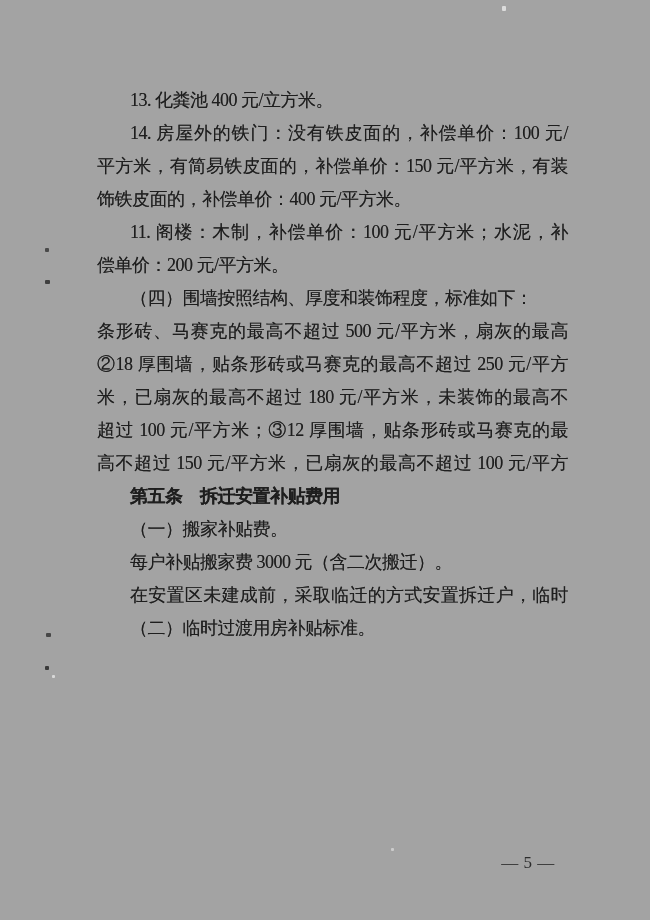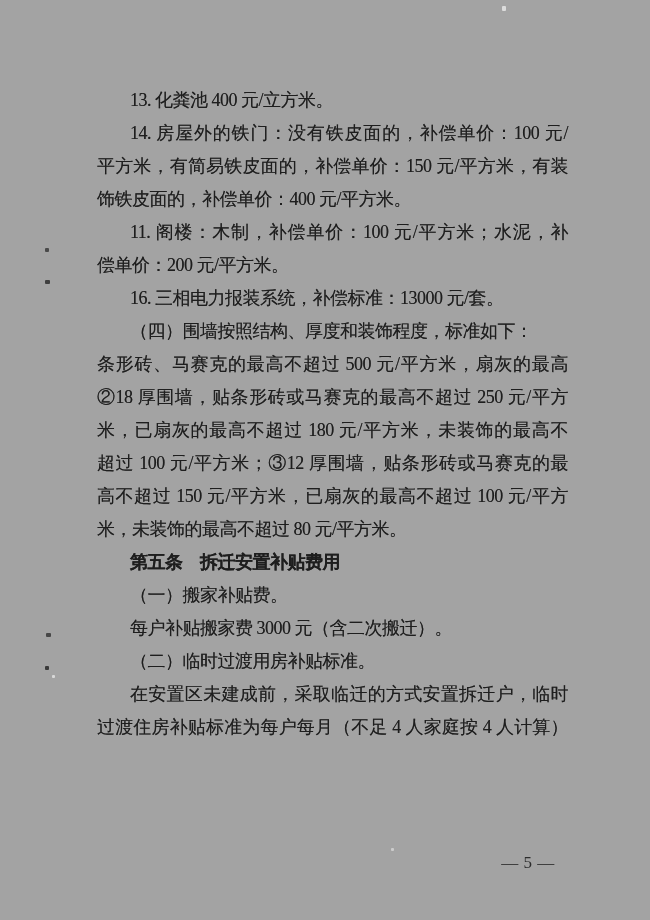--- a/index.html
+++ b/index.html
@@ -74,34 +74,31 @@
 
 <main class="page">
 
   <div class="doc-body" id="doc-body">
       <div class="line indent end">13. 化粪池 400 元/立方米。</div>
       <div class="line indent">14. 房屋外的铁门：没有铁皮面的，补偿单价：100 元/</div>
       <div class="line">平方米，有简易铁皮面的，补偿单价：150 元/平方米，有装</div>
       <div class="line end">饰铁皮面的，补偿单价：400 元/平方米。</div>
       <div class="line indent">11. 阁楼：木制，补偿单价：100 元/平方米；水泥，补</div>
       <div class="line end">偿单价：200 元/平方米。</div>
-      <div class="line indent end">16. 三相电力报装系统，补偿标准：13000 元/套。</div>
       <div class="line indent end">（四）围墙按照结构、厚度和装饰程度，标准如下：</div>
       <div class="line">条形砖、马赛克的最高不超过 500 元/平方米，扇灰的最高</div>
       <div class="line">②18 厚围墙，贴条形砖或马赛克的最高不超过 250 元/平方</div>
       <div class="line">米，已扇灰的最高不超过 180 元/平方米，未装饰的最高不</div>
       <div class="line">超过 100 元/平方米；③12 厚围墙，贴条形砖或马赛克的最</div>
       <div class="line">高不超过 150 元/平方米，已扇灰的最高不超过 100 元/平方</div>
-      <div class="line end">米，未装饰的最高不超过 80 元/平方米。</div>
       <div class="line indent end bold">第五条　拆迁安置补贴费用</div>
       <div class="line indent end">（一）搬家补贴费。</div>
       <div class="line indent end">每户补贴搬家费 3000 元（含二次搬迁）。</div>
+      <div class="line indent">在安置区未建成前，采取临迁的方式安置拆迁户，临时</div>
       <div class="line indent end">（二）临时过渡用房补贴标准。</div>
-      <div class="line indent">在安置区未建成前，采取临迁的方式安置拆迁户，临时</div>
-      <div class="line">过渡住房补贴标准为每户每月（不足 4 人家庭按 4 人计算）</div>
     </div>
 
   <div class="page-number">— 5 —</div>
 
   <div class="speck s1"></div>
   <div class="speck s2"></div>
   <div class="speck s3"></div>
   <div class="speck s4"></div>
   <div class="speck s5"></div>
   <div class="speck s6"></div>

